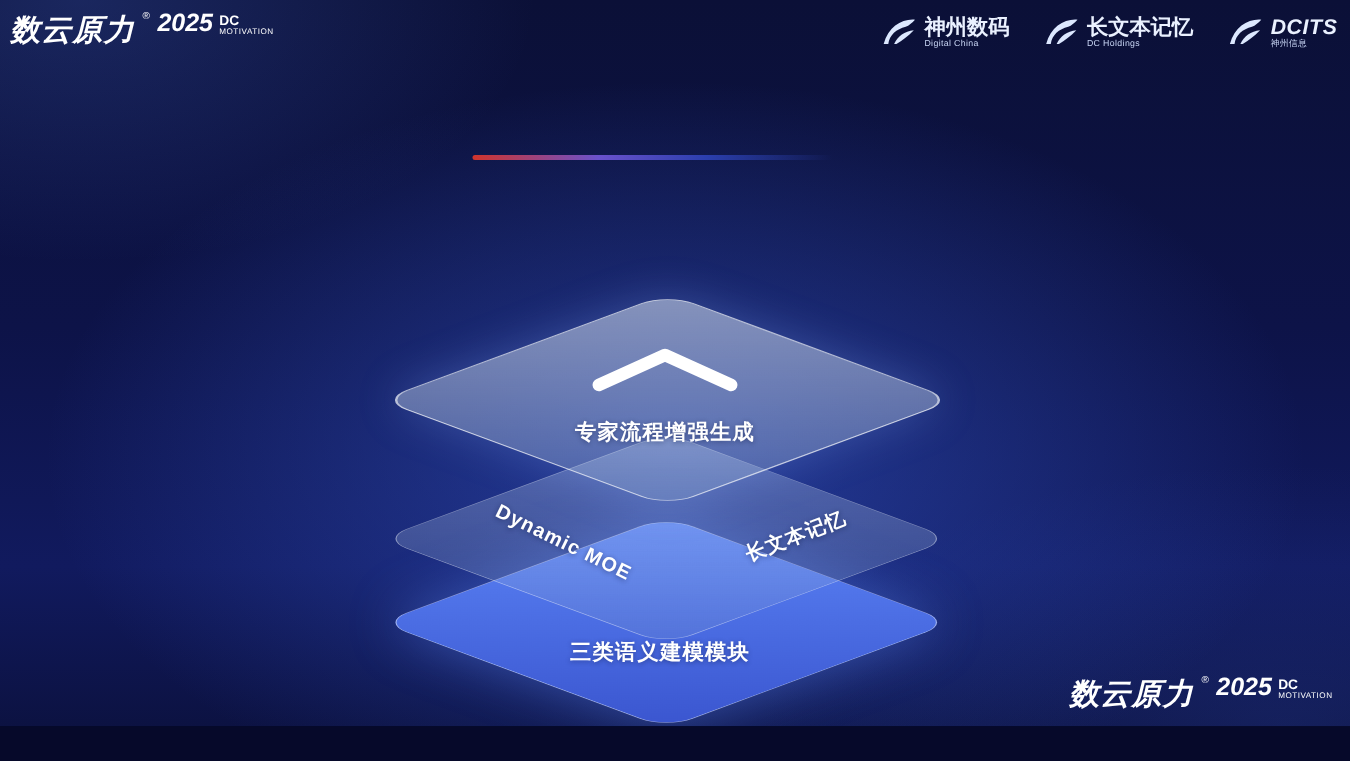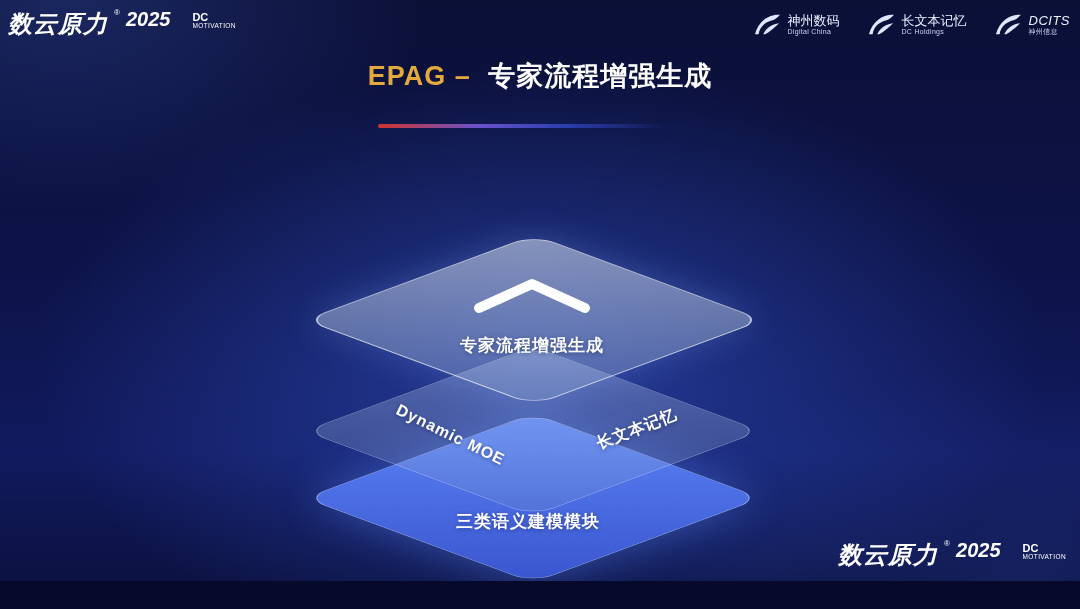--- a/index.html
+++ b/index.html
@@ -12,32 +12,32 @@
       radial-gradient(ellipse 600px 300px at 95% 100%, rgba(60,95,210,0.18), transparent 70%),
       linear-gradient(180deg,#0b1037 0%,#0d1348 45%,#111a5e 78%,#0c1242 100%);
   }
   
   .brand{position:absolute;display:flex;align-items:flex-start;gap:5px;white-space:nowrap;}
   .brand-top{left:8px;top:8px;}
   .brand-bottom{right:14px;bottom:10px;}
   .brand .b-name{font-size:24px;font-weight:bold;font-style:italic;letter-spacing:1px;}
   .brand .b-reg{font-size:8px;vertical-align:top;margin:0 1px;}
   .brand .b-year{font-size:20px;font-weight:bold;font-style:italic;}
-  .brand .b-stack{display:flex;flex-direction:column;line-height:1;margin-top:4px;margin-left:17px;}
+  .brand .b-stack{display:flex;flex-direction:column;line-height:1;margin-top:4px;}
   .brand .b-dc{font-size:11px;font-weight:bold;}
   .brand .b-mot{font-size:6.5px;letter-spacing:0.4px;}
   .stream-label{position:absolute;left:8px;top:60px;font-size:20px;font-weight:bold;letter-spacing:0.5px;}
   .page-title{position:absolute;left:50%;top:58px;transform:translateX(-50%);white-space:nowrap;font-size:27px;font-weight:bold;letter-spacing:1px;}
   .gold{color:#e3a93e;}
   .page-title .t-main{color:#ffffff;margin-left:9px;}
   .logo-row{position:absolute;right:10px;top:12px;display:flex;gap:26px;align-items:center;}
   .logo-item{display:flex;align-items:center;gap:6px;}
   .logo-icon{width:30px;height:26px;flex:0 0 auto;}
   .logo-text{display:flex;flex-direction:column;line-height:1.15;}
-  .logo-name{font-size:13px;font-weight:normal;color:#eaf1ff;}
+  .logo-name{font-size:17px;font-weight:bold;color:#eaf1ff;}
   .logo-sub{font-size:7px;color:#c9d6f5;letter-spacing:0.3px;}
   .logo-dcits .logo-name{font-style:italic;letter-spacing:0.5px;}
   
   .divider{position:absolute;left:378px;top:124px;width:288px;height:4px;border-radius:2px;
     background:linear-gradient(90deg,#d0342c 0%,#6a52cc 35%,#2b3fae 65%,rgba(30,50,150,0) 100%);}
   .subtitle{position:absolute;left:0;right:0;top:152px;text-align:center;font-size:31px;font-weight:500;letter-spacing:0.5px;white-space:nowrap;}
   .subtitle .word{display:inline-block;margin:0 9px;}
   
   .diamond{position:absolute;width:322px;height:322px;border-radius:30px;}
   .d-top{left:371px;top:157px;transform:scaleY(0.37) rotate(45deg);
@@ -67,24 +67,20 @@
     <span class="b-name">数云原力</span>
     <span class="b-reg">®</span>
     <span class="b-year">2025</span>
     <span class="b-stack">
       <span class="b-dc">DC</span>
       <span class="b-mot">MOTIVATION</span>
     </span>
   </div>
 
 
-  <div class="page-title">
-    <span class="gold">EPAG –</span>
-    <span class="t-main">专家流程增强生成</span>
-  </div>
 
   <div class="logo-row">
     <div class="logo-item">
       <svg class="logo-icon" viewBox="0 0 32 28">
         <path d="M3 24 C7 9 19 2 30 3 C27 6 25 8 22 9 C14 11 8 16 7 24 Z" fill="#dce8ff"></path>
         <path d="M12 24 C15 17 21 13 29 12 C24 17 19 21 14 24 Z" fill="#dce8ff"></path>
       </svg>
       <span class="logo-text">
         <span class="logo-name">神州数码</span>
         <span class="logo-sub">Digital China</span>

